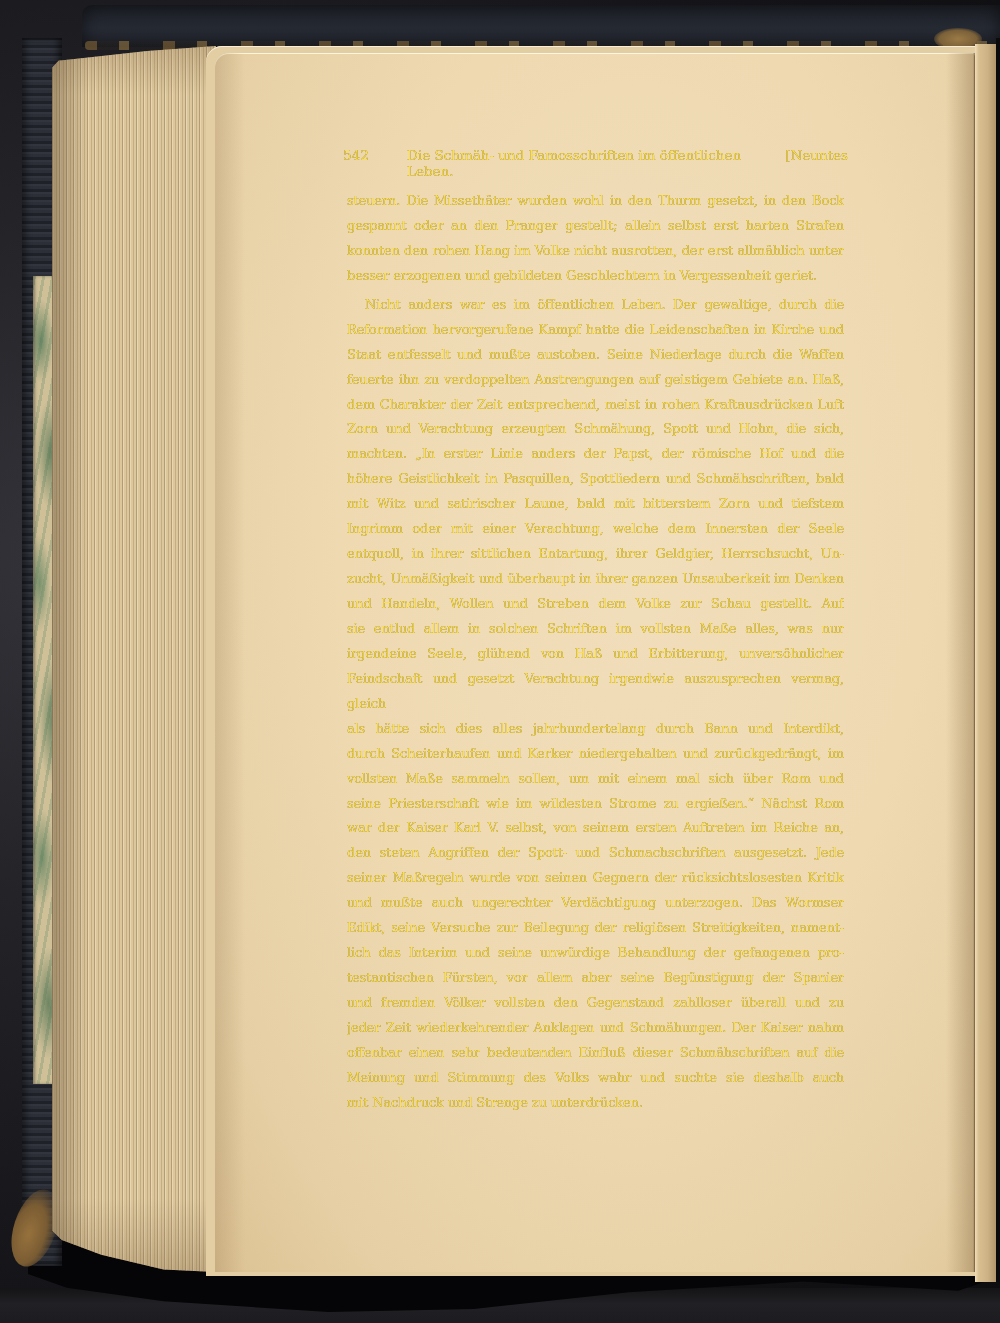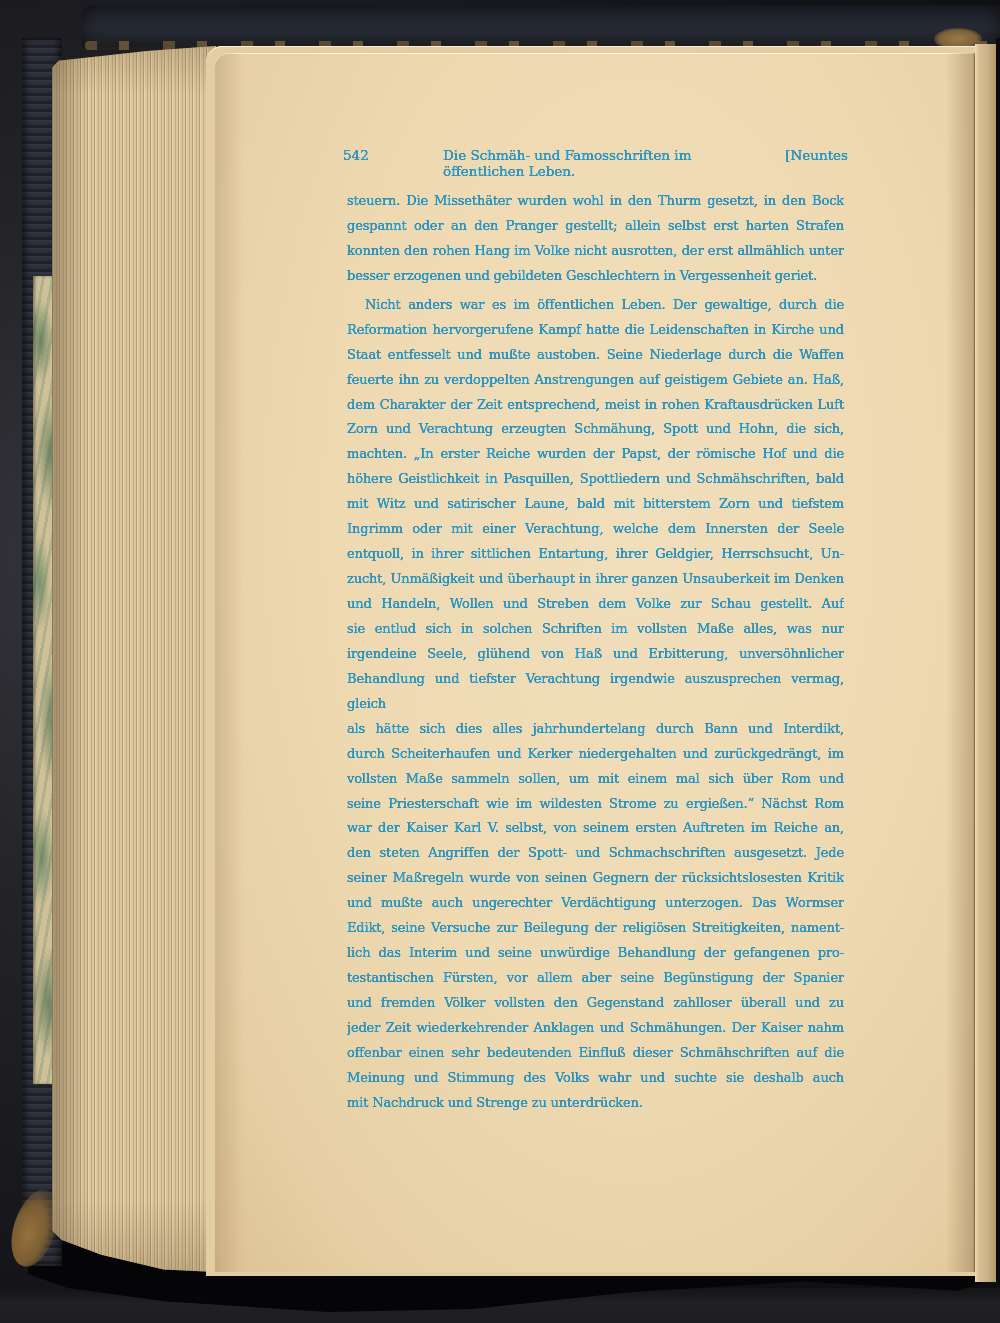--- a/index.html
+++ b/index.html
@@ -98,21 +98,21 @@
     background:linear-gradient(90deg, rgba(140,110,70,0), rgba(140,110,70,.42) 92%, rgba(90,68,40,.55));
   }
   .adjacent-page-edge{
     position:absolute;left:975px;top:44px;width:21px;height:1238px;z-index:6;
     background:linear-gradient(90deg,#f0ddb8 0%, #d8bf92 18%, #cdb286 60%, #b2976c 100%);
   }
   .right-gap{
     position:absolute;left:996px;top:38px;width:4px;height:1244px;z-index:8;background:#0b0b0d;
   }
   
-  .text-layer{position:absolute;z-index:9;color:#0ea5e9;gap:36px;}
+  .text-layer{position:absolute;z-index:9;color:#fde047;}
   .running-header{
     left:343px;top:147px;width:505px;height:24px;
     display:flex;align-items:baseline;font-size:13.5px;
     text-shadow:0 0 .4px #46392c;
   }
   .running-header .pgnum{width:64px;}
   .running-header .title{flex:1;text-align:left;}
   .running-header .chapmark{text-align:right;}
   .body-text{
     left:343px;top:185px;width:505px;
@@ -163,30 +163,30 @@
         <div class="ln">konnten den rohen Hang im Volke nicht ausrotten, der erst allmählich unter</div>
         <div class="ln end">besser erzogenen und gebildeten Geschlechtern in Vergessenheit geriet.</div>
       </div>
       <div class="para indent">
         <div class="ln">Nicht anders war es im öffentlichen Leben. Der gewaltige, durch die</div>
         <div class="ln">Reformation hervorgerufene Kampf hatte die Leidenschaften in Kirche und</div>
         <div class="ln">Staat entfesselt und mußte austoben. Seine Niederlage durch die Waffen</div>
         <div class="ln">feuerte ihn zu verdoppelten Anstrengungen auf geistigem Gebiete an. Haß,</div>
         <div class="ln">dem Charakter der Zeit entsprechend, meist in rohen Kraftausdrücken Luft</div>
         <div class="ln">Zorn und Verachtung erzeugten Schmähung, Spott und Hohn, die sich,</div>
-        <div class="ln">machten. „In erster Reiche wurden der Papst, der römische Hof und die</div>
+        <div class="ln">machten. „In erster Linie anders der Papst, der römische Hof und die</div>
         <div class="ln">höhere Geistlichkeit in Pasquillen, Spottliedern und Schmähschriften, bald</div>
         <div class="ln">mit Witz und satirischer Laune, bald mit bitterstem Zorn und tiefstem</div>
         <div class="ln">Ingrimm oder mit einer Verachtung, welche dem Innersten der Seele</div>
         <div class="ln">entquoll, in ihrer sittlichen Entartung, ihrer Geldgier, Herrschsucht, Un-</div>
         <div class="ln">zucht, Unmäßigkeit und überhaupt in ihrer ganzen Unsauberkeit im Denken</div>
         <div class="ln">und Handeln, Wollen und Streben dem Volke zur Schau gestellt. Auf</div>
-        <div class="ln">sie entlud sich in solchen Schriften im vollsten Maße alles, was nur</div>
+        <div class="ln">sie entlud allem in solchen Schriften im vollsten Maße alles, was nur</div>
         <div class="ln">irgendeine Seele, glühend von Haß und Erbitterung, unversöhnlicher</div>
-        <div class="ln">Behandlung und tiefster Verachtung irgendwie auszusprechen vermag, gleich</div>
+        <div class="ln">Feindschaft und gesetzt Verachtung irgendwie auszusprechen vermag, gleich</div>
         <div class="ln">als hätte sich dies alles jahrhundertelang durch Bann und Interdikt,</div>
         <div class="ln">durch Scheiterhaufen und Kerker niedergehalten und zurückgedrängt, im</div>
         <div class="ln">vollsten Maße sammeln sollen, um mit einem mal sich über Rom und</div>
         <div class="ln">seine Priesterschaft wie im wildesten Strome zu ergießen.“ Nächst Rom</div>
         <div class="ln">war der Kaiser Karl V. selbst, von seinem ersten Auftreten im Reiche an,</div>
         <div class="ln">den steten Angriffen der Spott- und Schmachschriften ausgesetzt. Jede</div>
         <div class="ln">seiner Maßregeln wurde von seinen Gegnern der rücksichtslosesten Kritik</div>
         <div class="ln">und mußte auch ungerechter Verdächtigung unterzogen. Das Wormser</div>
         <div class="ln">Edikt, seine Versuche zur Beilegung der religiösen Streitigkeiten, nament-</div>
         <div class="ln">lich das Interim und seine unwürdige Behandlung der gefangenen pro-</div>

